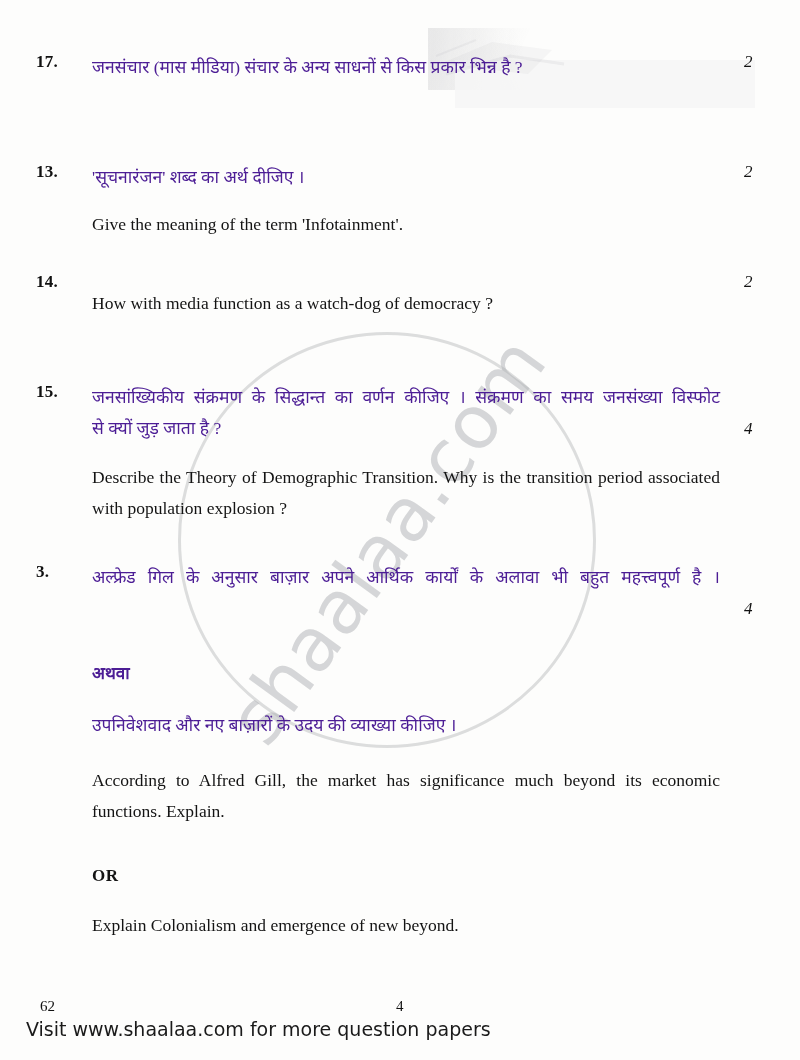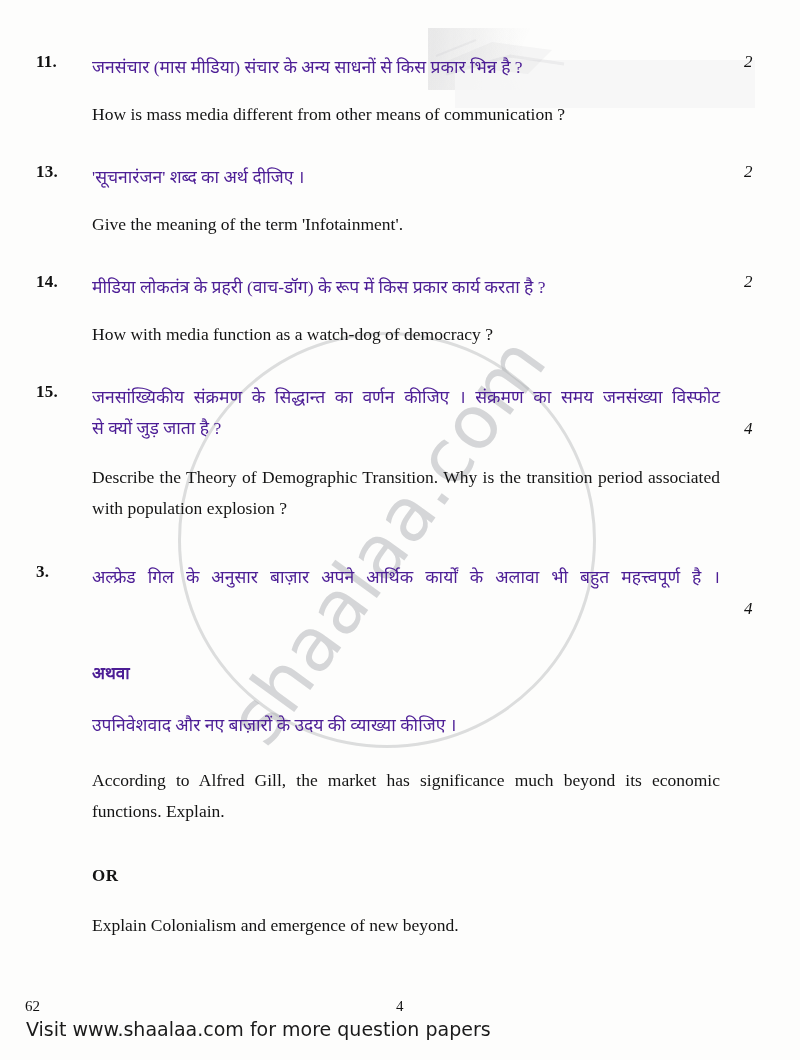--- a/index.html
+++ b/index.html
@@ -137,21 +137,21 @@
     width: 390px;
     text-align: left;
     font-weight: bold;
   }
   .center-word.hi { font-size: 17px; }
   .center-word.en { font-size: 17px; letter-spacing: .5px; }
 
   
   .footer-code {
     position: absolute;
-    left: 25px;
+    left: 40px;
     top: 998px;
     font-size: 15px;
   }
   .footer-page {
     position: absolute;
     left: 396px;
     top: 998px;
     font-size: 15px;
   }
   .footer-promo {
@@ -177,41 +177,39 @@
     <path d="M14 40 L78 22 L132 30" stroke="rgba(150,150,158,0.22)" stroke-width="3" fill="none"></path>
     <path d="M4 22 L44 6" stroke="rgba(150,150,158,0.18)" stroke-width="2" fill="none"></path>
   </svg>
 
   <div class="watermark">
     <div class="ring"></div>
     <div class="wm-text">shaalaa.com</div>
   </div>
 
   <div class="q" style="top:52px">
-    <div class="qnum">11.</div>
+    <div class="qnum">17.</div>
     <div class="qbody">
       <div class="hi">जनसंचार (मास मीडिया) संचार के अन्य साधनों से किस प्रकार भिन्न है ?</div>
-      <div class="en" style="margin-top:16px">How is mass media different from other means of communication ?</div>
     </div>
     <div class="marks">2</div>
   </div>
 
   <div class="q" style="top:162px">
     <div class="qnum">13.</div>
     <div class="qbody">
       <div class="hi">'सूचनारंजन' शब्द का अर्थ दीजिए ।</div>
       <div class="en" style="margin-top:16px">Give the meaning of the term 'Infotainment'.</div>
     </div>
     <div class="marks">2</div>
   </div>
 
   <div class="q" style="top:272px">
     <div class="qnum">14.</div>
     <div class="qbody">
-      <div class="hi">मीडिया लोकतंत्र के प्रहरी (वाच-डॉग) के रूप में किस प्रकार कार्य करता है ?</div>
       <div class="en" style="margin-top:16px">How with media function as a watch-dog of democracy ?</div>
     </div>
     <div class="marks">2</div>
   </div>
 
   <div class="q" style="top:382px">
     <div class="qnum">15.</div>
     <div class="qbody">
       <div class="hi stretch">जनसांख्यिकीय संक्रमण के सिद्धान्त का वर्णन कीजिए । संक्रमण का समय जनसंख्या विस्फोट</div>
       <div class="hi">से क्यों जुड़ जाता है ?</div>

